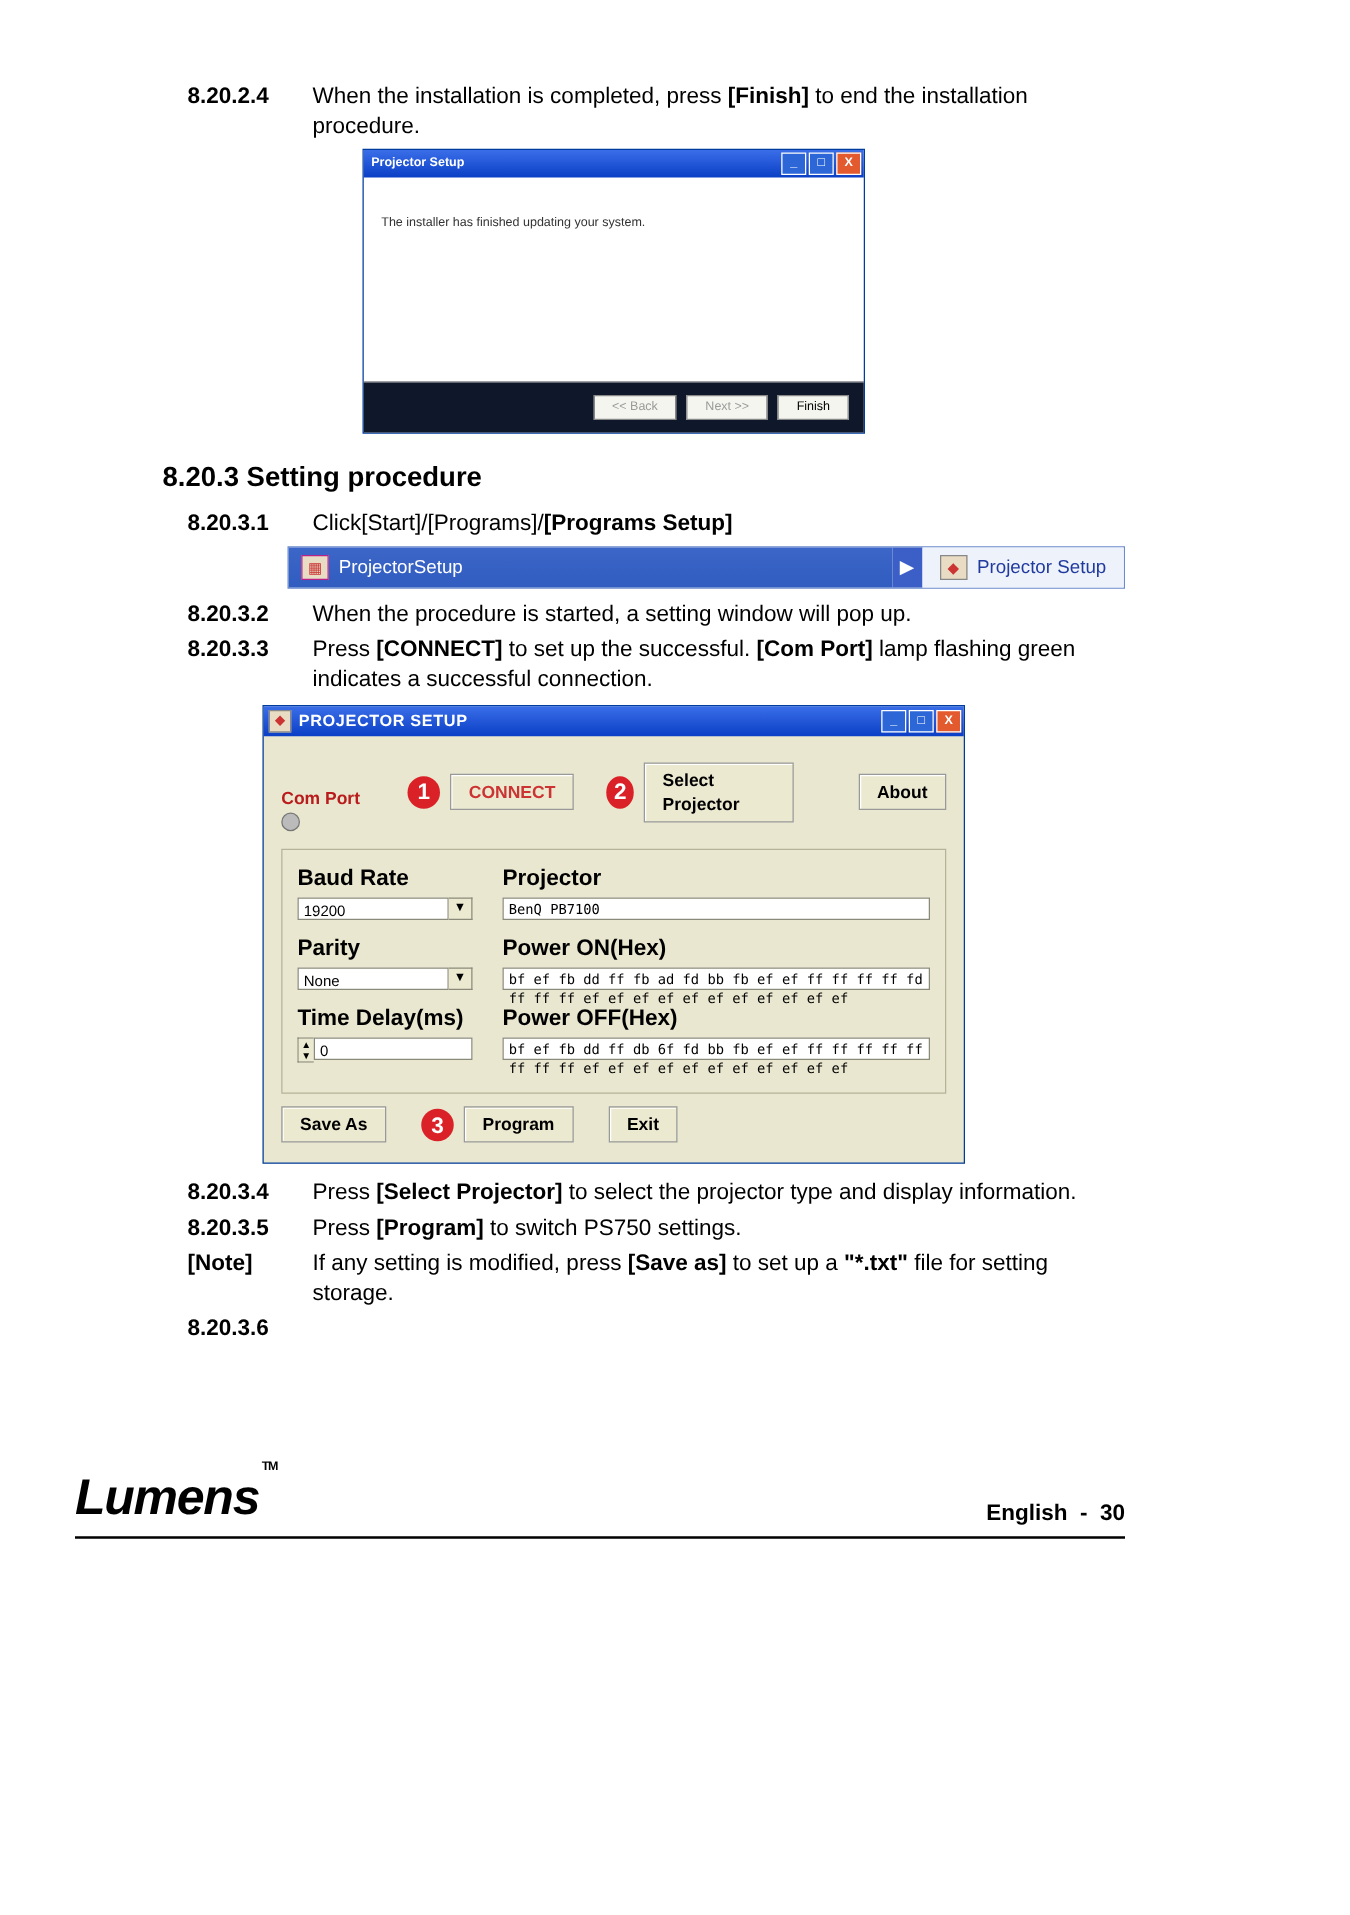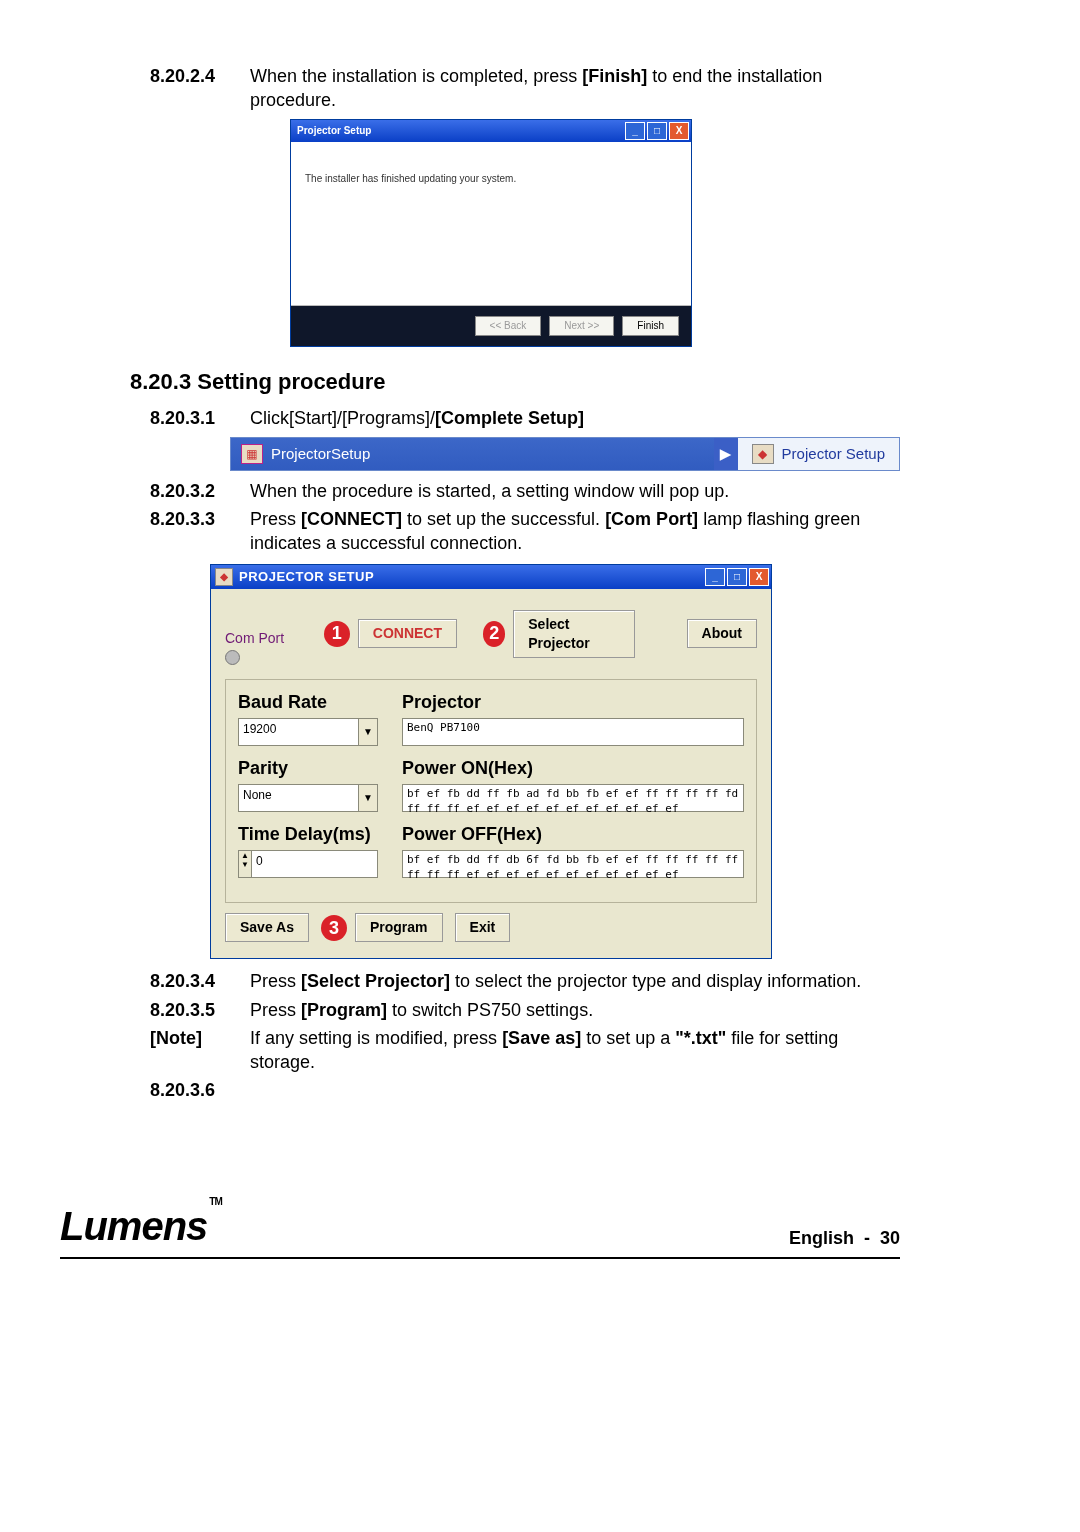--- a/index.html
+++ b/index.html
@@ -66,38 +66,38 @@
     border:1px solid #003c9e; background:#e9e7cf;
   }
   .ps-title { background:linear-gradient(#3a6ee8,#0a3fc6); color:#fff;
     display:flex; align-items:center; height:24px; padding:0 2px; font-weight:bold; font-size:13px;}
   .ps-title .ic { width:16px;height:16px;background:#e8dcc4;border:1px solid #888;margin:0 6px 0 2px; display:flex;align-items:center;justify-content:center;color:#c33;font-size:10px;}
   .ps-title .t { flex:1; letter-spacing:0.5px;}
   .ps-toolbar {
     display:flex; align-items:center; padding:12px 14px 12px 14px; gap:26px;
     font-weight:bold; font-size:14px;
   }
-  .ps-toolbar .lbl { color:#701a75; font-weight:normal;margin-top:28px;}
+  .ps-toolbar .lbl { color:#b91c1c; font-weight:bold;margin-top:28px;}
   .ind { width:13px;height:13px;border-radius:50%; background:#bbb; border:1px solid #777; display:inline-block; vertical-align:middle;}
   .ps-btn { border:1px solid #999; background:#ece9d1; padding:4px 14px; font-weight:bold; font-size:14px; box-shadow:1px 1px 0 #fff inset;}
   .callout { width:26px;height:26px;border-radius:50%;background:#da2128;color:#fff;display:inline-flex;align-items:center;justify-content:center;font-weight:bold;font-size:18px;margin-right:4px;}
   .ps-panel { border:1px solid #b6b39b; margin:0 14px 10px 14px; padding:10px 12px 14px 12px; background:#e9e7cf;}
   .row-flex { display:flex; gap:24px; margin-bottom:10px;}
   .col-l { width:140px; }
   .fld-label { font-weight:bold; margin-bottom:4px; }
-  .inset { border:1px solid #8a8a7a; background:#fff; padding:2px 4px; font-size:12px; height:28px; box-sizing:border-box;}
+  .inset { border:1px solid #8a8a7a; background:#fff; padding:2px 4px; font-size:12px; height:18px; box-sizing:border-box;}
   .dd { display:flex;}
   .dd .inset{ flex:1;}
   .dd .arr { width:18px; border:1px solid #8a8a7a; border-left:0; background:#ece9d1; display:flex;align-items:center;justify-content:center; font-size:10px;}
   .big-field { flex:1; }
   .big-field .inset { width:100%; font-family:monospace; font-size:11px; }
   .spin { display:flex; }
   .spin .arrows { display:flex; flex-direction:column; border:1px solid #8a8a7a; border-right:0;}
   .spin .arrows div { font-size:8px; padding:0 2px; background:#ece9d1; line-height:9px;}
-  .ps-bottom { display:flex; align-items:flex-start; gap:12px; margin:8px 14px 16px 14px;}
+  .ps-bottom { display:flex; align-items:flex-start; gap:28px; margin:8px 14px 16px 14px;}
 
   
   .footer { display:flex; align-items:flex-end; justify-content:space-between; margin-top:96px;}
   .logo { font-family: Arial Black, Arial, sans-serif; font-weight:900; font-size:40px; font-style:italic; letter-spacing:-1px; position:relative;}
   .logo sup{ font-size:10px; font-style:normal; position:relative; top:-20px; left:2px;}
   .hr { border-top:2px solid #000; margin-top:4px;}
   .pf { font-weight:bold; font-size:18px; padding-bottom:2px;}
 </style>
 </head>
 <body>
@@ -122,21 +122,21 @@
     <div class="winbtn disabled">Next &gt;&gt;</div>
     <div class="winbtn">Finish</div>
   </div>
 </div>
 
 <div class="h3">8.20.3  Setting procedure</div>
 
 <div class="sub-row">
   <div class="num">8.20.3.1</div>
   <div class="txt">
-    <span>Click[Start]/[Programs]/</span><b>[Complete Setup]</b>
+    <span>Click[Start]/[Programs]/</span><b>[Programs Setup]</b>
   </div>
 </div>
 
 <div class="startstrip">
   <div class="sm-left">
     <span class="icon">▦</span>
     <span>ProjectorSetup</span>
   </div>
   <div class="sm-mid">▶</div>
   <div class="sm-right">

